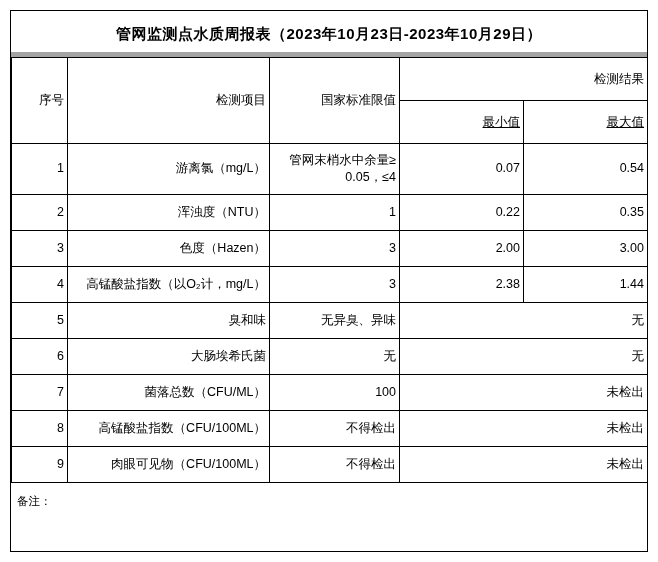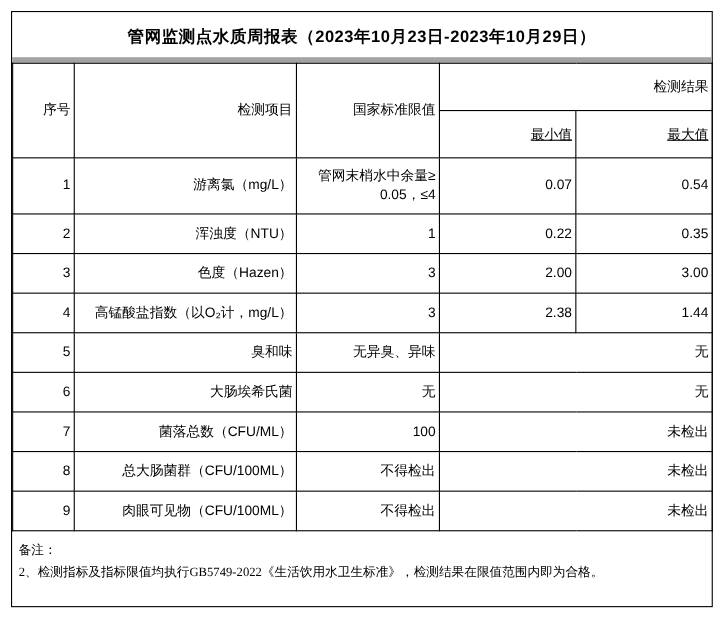--- a/index.html
+++ b/index.html
@@ -64,21 +64,20 @@
   .two-line {
     font-size: 11.5px;
     line-height: 1.35;
   }
   .hdr-label { font-size: 13px; }
   .num { font-family: "Liberation Sans", sans-serif; font-size: 12.5px; }
   .note {
     padding: 8px 6px 0 6px;
     font-size: 11.5px;
     line-height: 1.75;
-    font-family: Liberation Serif, serif;
   }
   .note div { white-space: nowrap; }
 </style>
 </head>
 <body>
 
 <div class="page">
   <div class="frame">
     <div class="title">管网监测点水质周报表（2023年10月23日-2023年10月29日）</div>
 
@@ -153,32 +152,31 @@
 
         <tr>
           <td class="num">7</td>
           <td>菌落总数（CFU/ML）</td>
           <td>100</td>
           <td colspan="2">未检出</td>
         </tr>
 
         <tr>
           <td class="num">8</td>
-          <td>总大肠菌群（CFU/100ML）</td>
+          <td>高锰酸盐指数（CFU/100ML）</td>
           <td>不得检出</td>
           <td colspan="2">未检出</td>
         </tr>
 
         <tr>
           <td class="num">9</td>
           <td>肉眼可见物（CFU/100ML）</td>
           <td>不得检出</td>
           <td colspan="2">未检出</td>
         </tr>
       </tbody>
     </table>
 
     <div class="note">
       <div>备注：</div>
-      <div>2、检测指标及指标限值均执行GB5749-2022《生活饮用水卫生标准》，检测结果在限值范围内即为合格。</div>
     </div>
   </div>
 </div>
 
 </body></html>

